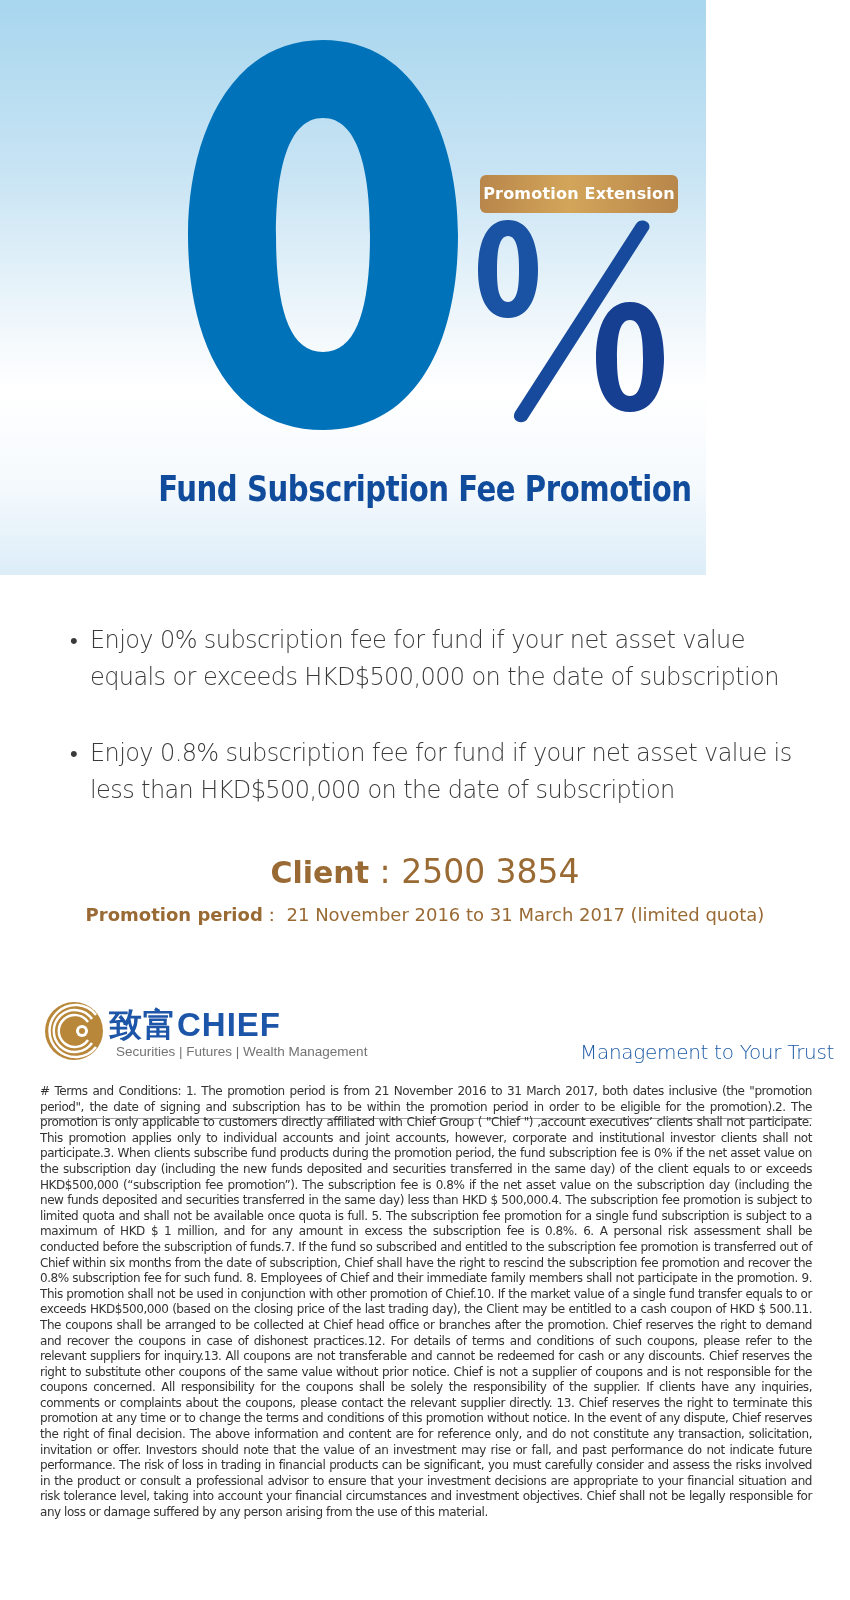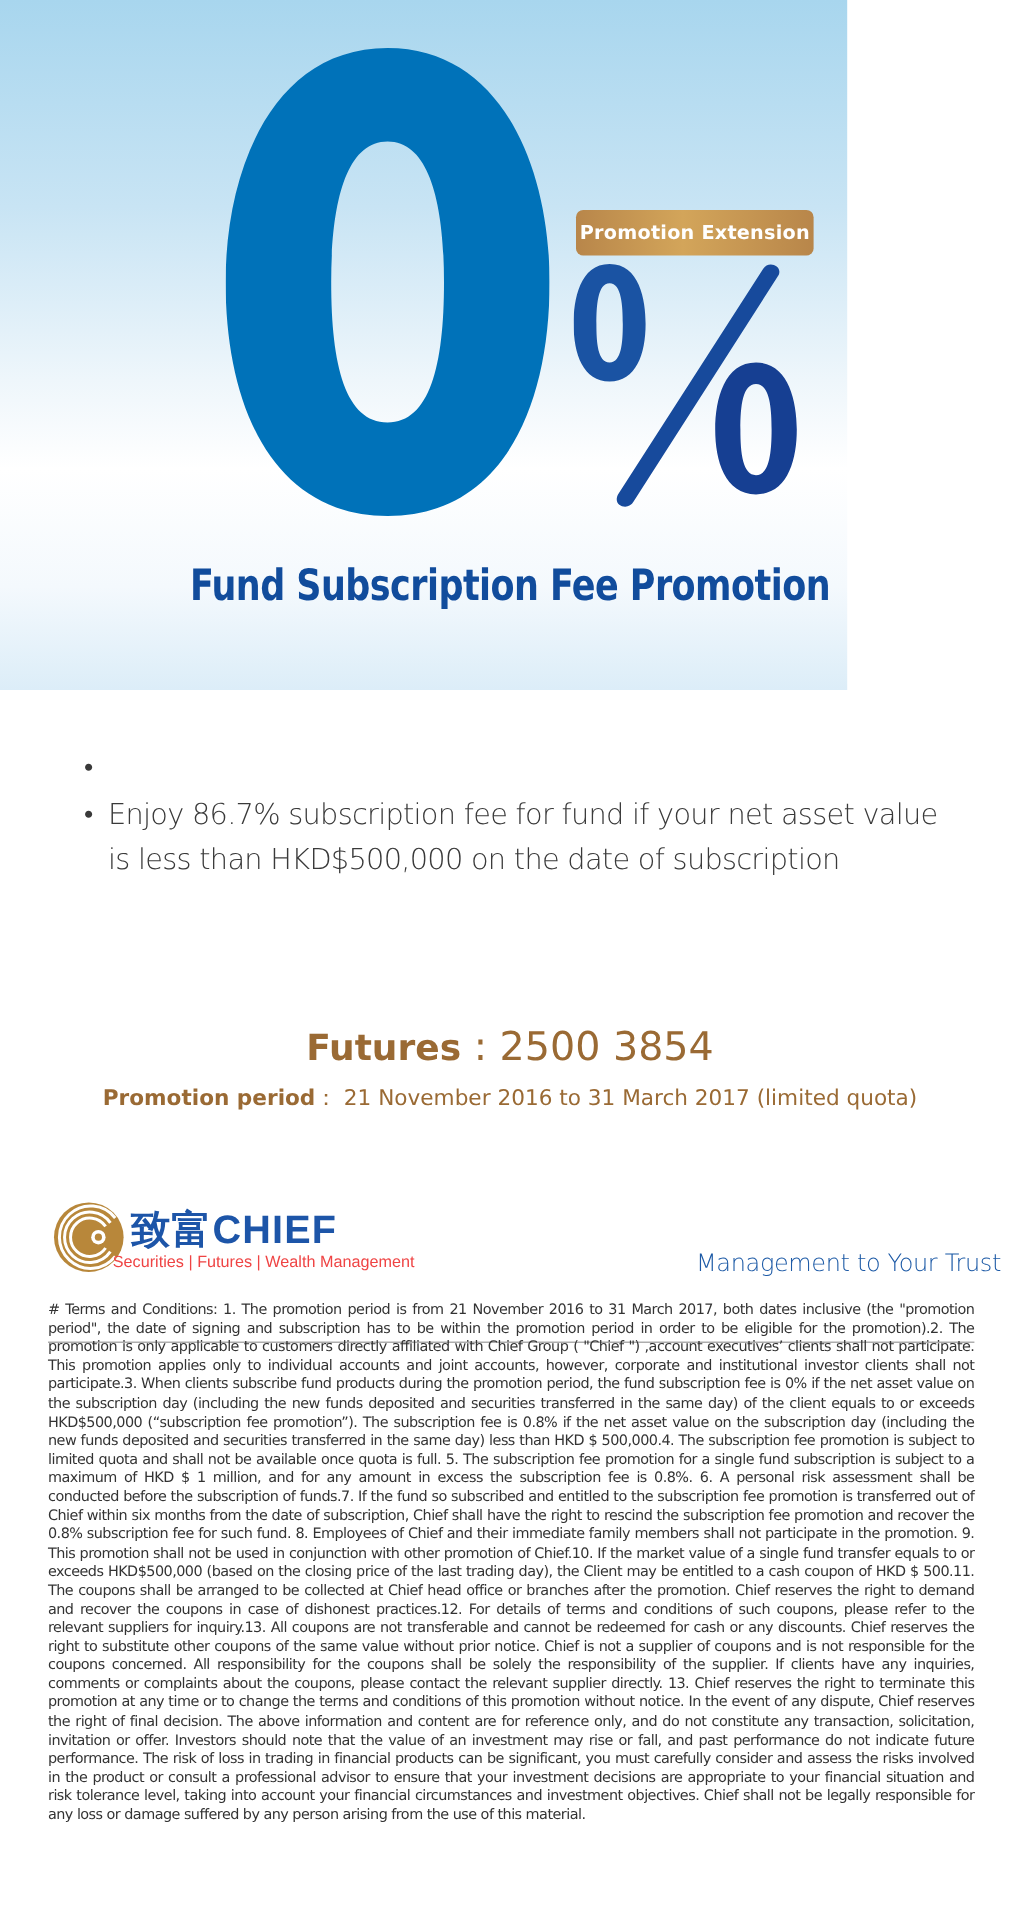--- a/index.html
+++ b/index.html
@@ -21,21 +21,21 @@
   .bullet { position:relative; padding-left:22px; font-size:24px; line-height:37px; font-weight:300;
             letter-spacing:-0.6px; margin-bottom:39px; transform-origin:left; }
   .bullet .dot { position:absolute; left:2px; top:0; font-size:22px; }
   .hotline { position:absolute; left:0; top:852px; width:850px; text-align:center; color:#9a6a34;
              font-size:33px; }
   .hotline .lab { font-weight:bold; font-size:30px; }
   .period { position:absolute; left:0; top:903px; width:850px; text-align:center; color:#9a6a34; font-size:18px; }
   .period .lab { font-weight:bold; }
   .logo { position:absolute; left:44px; top:1005px; width:340px; height:60px; }
   .logo-text { position:absolute; left:65px; top:-2px; color:#1d55a8; font-weight:bold; font-size:33px; letter-spacing:1px; font-family:"Liberation Sans", sans-serif; }
-  .logo-sub { position:absolute; left:50px; top:39px; color:#ef4444; font-size:13.5px; white-space:nowrap; font-family:"Liberation Sans", sans-serif; }
+  .logo-sub { position:absolute; left:72px; top:39px; color:#737373; font-size:13.5px; white-space:nowrap; font-family:"Liberation Sans", sans-serif; }
   .tagline { position:absolute; left:580px; top:1040px; color:#1d5aa6; font-size:20px; font-weight:300; letter-spacing:-0.3px; }
   .divider { position:absolute; left:40px; top:1118px; width:772px; height:1px; background:#9a9a9a; }
   .terms { position:absolute; left:40px; top:1084px; width:772px; color:#333; font-size:12px; line-height:15.6px;
            text-align:justify; font-family:"DejaVu Sans", sans-serif; letter-spacing:-0.45px; }
 </style>
 </head>
 <body>
 
 <div class="hero">
 
@@ -51,29 +51,30 @@
     <path fill="#163f92" fill-rule="evenodd" d="M152 82 C126 82 118 112 118 138 C118 164 126 192 152 192 C178 192 186 164 186 138 C186 112 178 82 152 82 Z
          M152 100 C141 100 139 118 139 138 C139 158 141 176 152 176 C163 176 165 158 165 138 C165 118 163 100 152 100 Z"></path>
   </svg>
   <div class="badge">Promotion Extension</div>
   <div class="hero-title">Fund Subscription Fee Promotion</div>
 </div>
 
 <div class="bullets">
   <div class="bullet">
     <span class="dot">•</span>
+    <span>Enjoy 0% subscription fee for fund if your net asset value equals or exceeds HKD$500,000 on the date of subscription</span>
   </div>
   <div class="bullet">
     <span class="dot">•</span>
-    <span>Enjoy 86.7% subscription fee for fund if your net asset value is less than HKD$500,000 on the date of subscription</span>
+    <span>Enjoy 0.8% subscription fee for fund if your net asset value is less than HKD$500,000 on the date of subscription</span>
   </div>
 </div>
 
 <div class="hotline">
-  <span class="lab">Futures</span><span> : </span><span>2500 3854</span>
+  <span class="lab">Client</span><span> : </span><span>2500 3854</span>
 </div>
 
 <div class="period">
   <span class="lab">Promotion period</span><span>：</span>&nbsp;<span>21 November 2016 to 31 March 2017 (limited quota)</span>
 </div>
 
 <div class="logo">
   <svg width="60" height="60" viewBox="0 0 60 60" style="position:absolute;left:0;top:-4px;">
     <circle cx="30" cy="30" r="29" fill="#b8873a"></circle>
     <path d="M52 14 A26 26 0 1 0 52 46" fill="none" stroke="#fff" stroke-width="2.5"></path>

